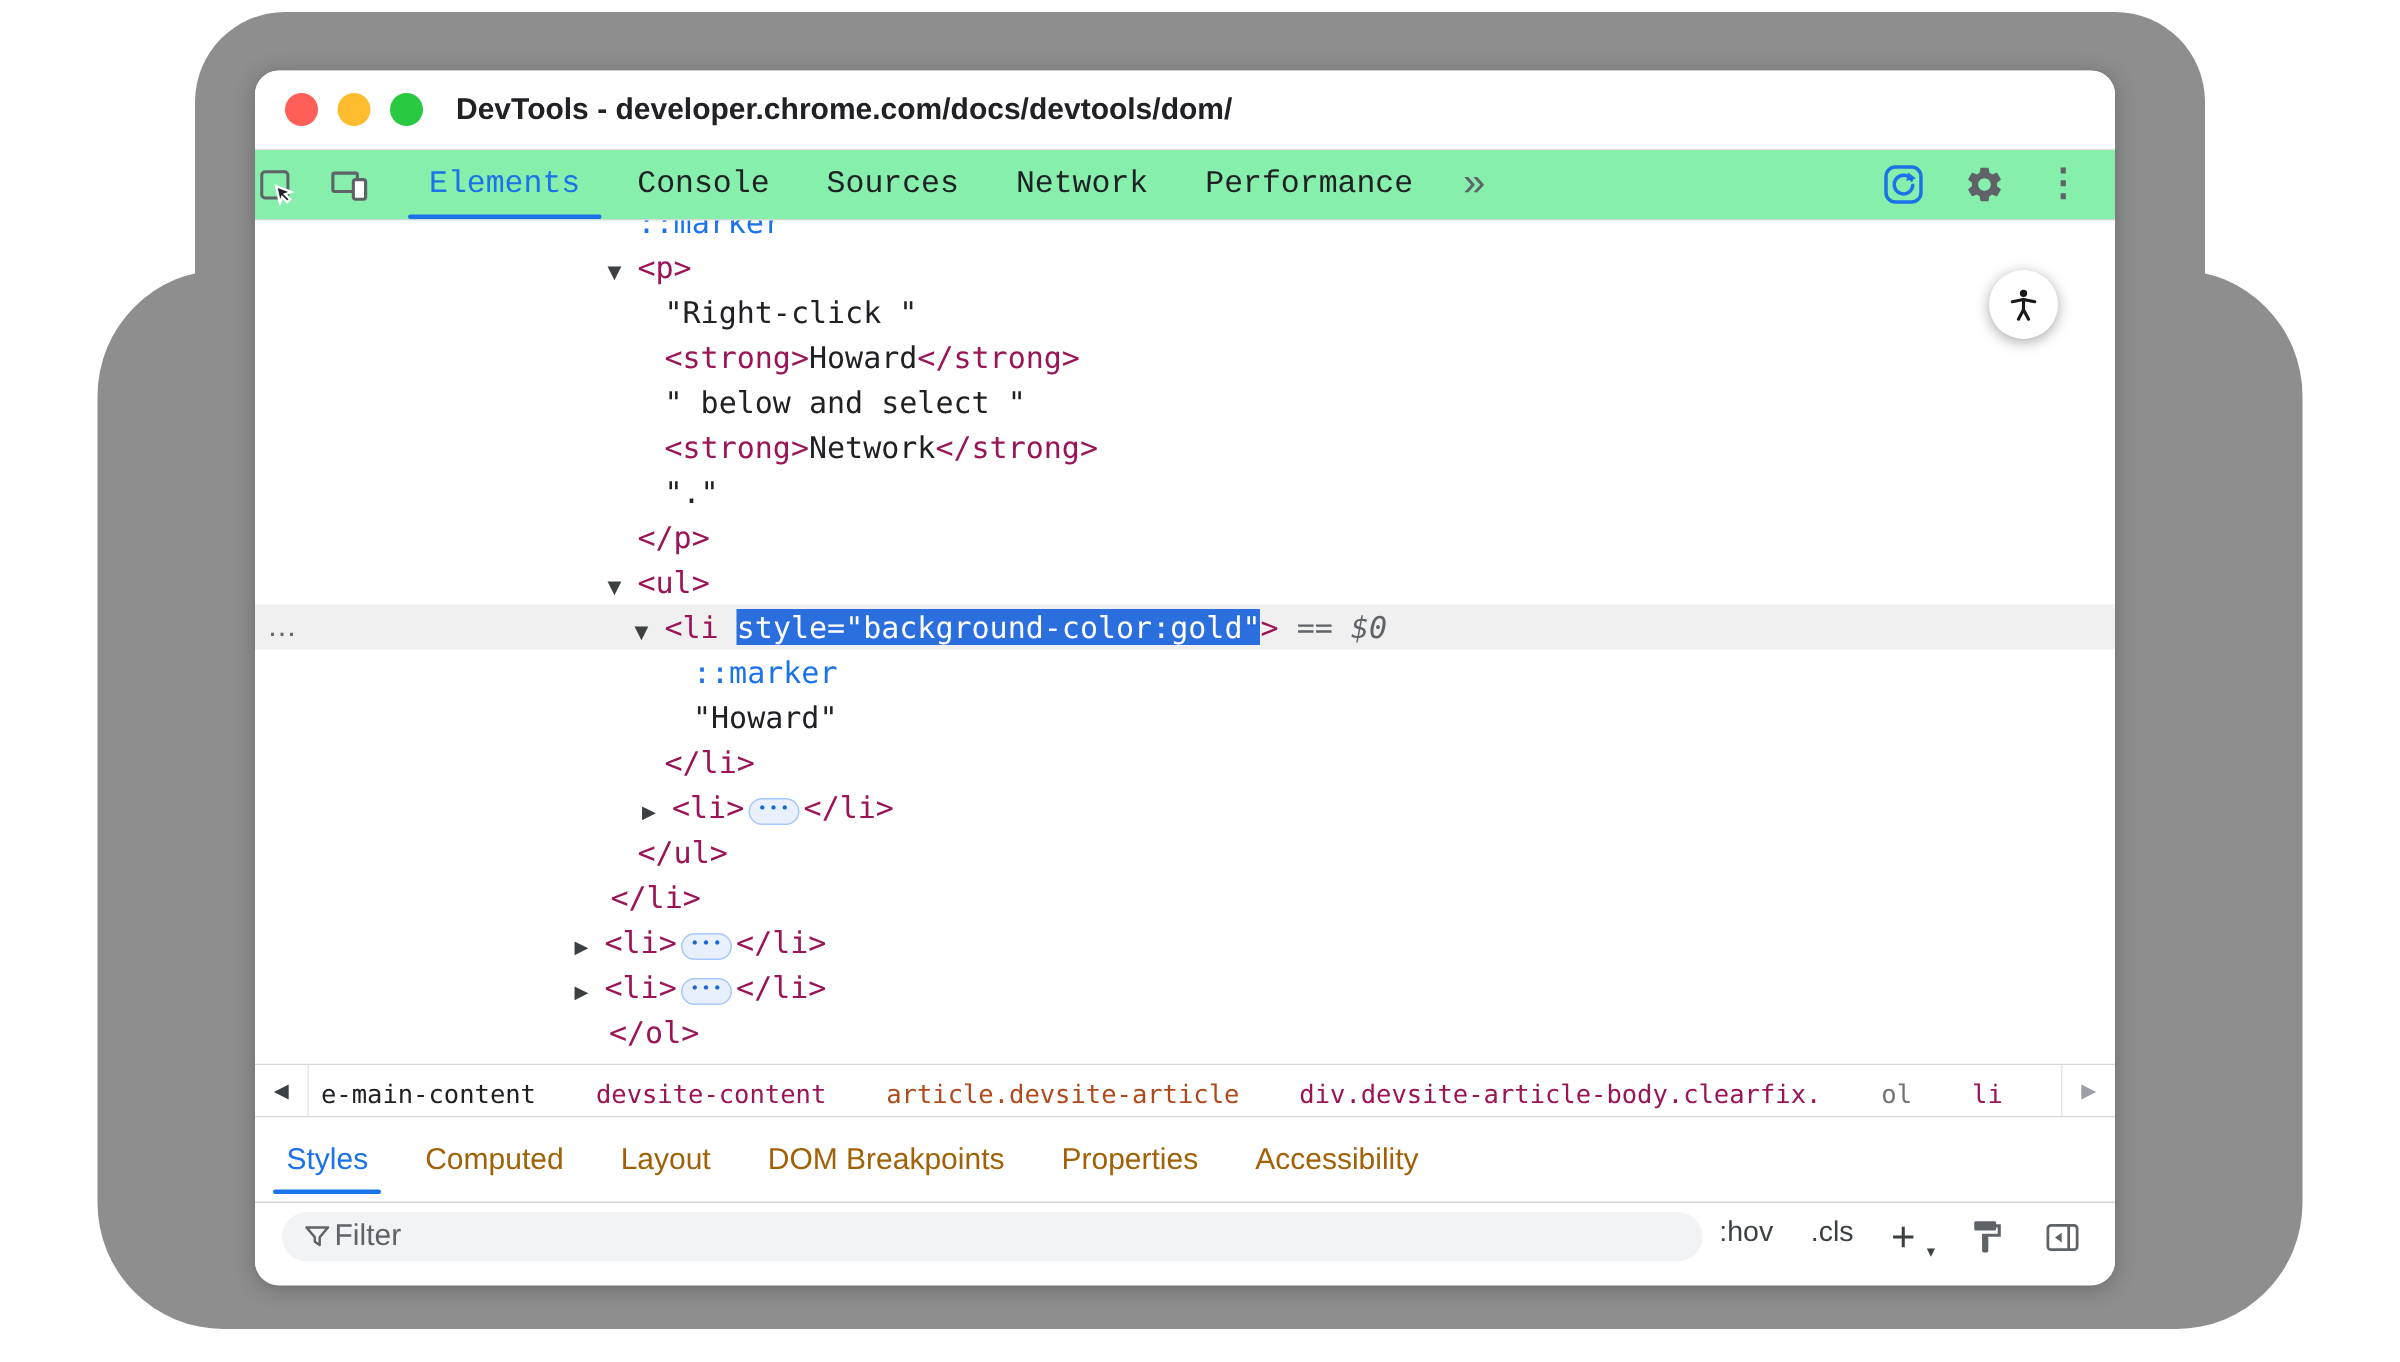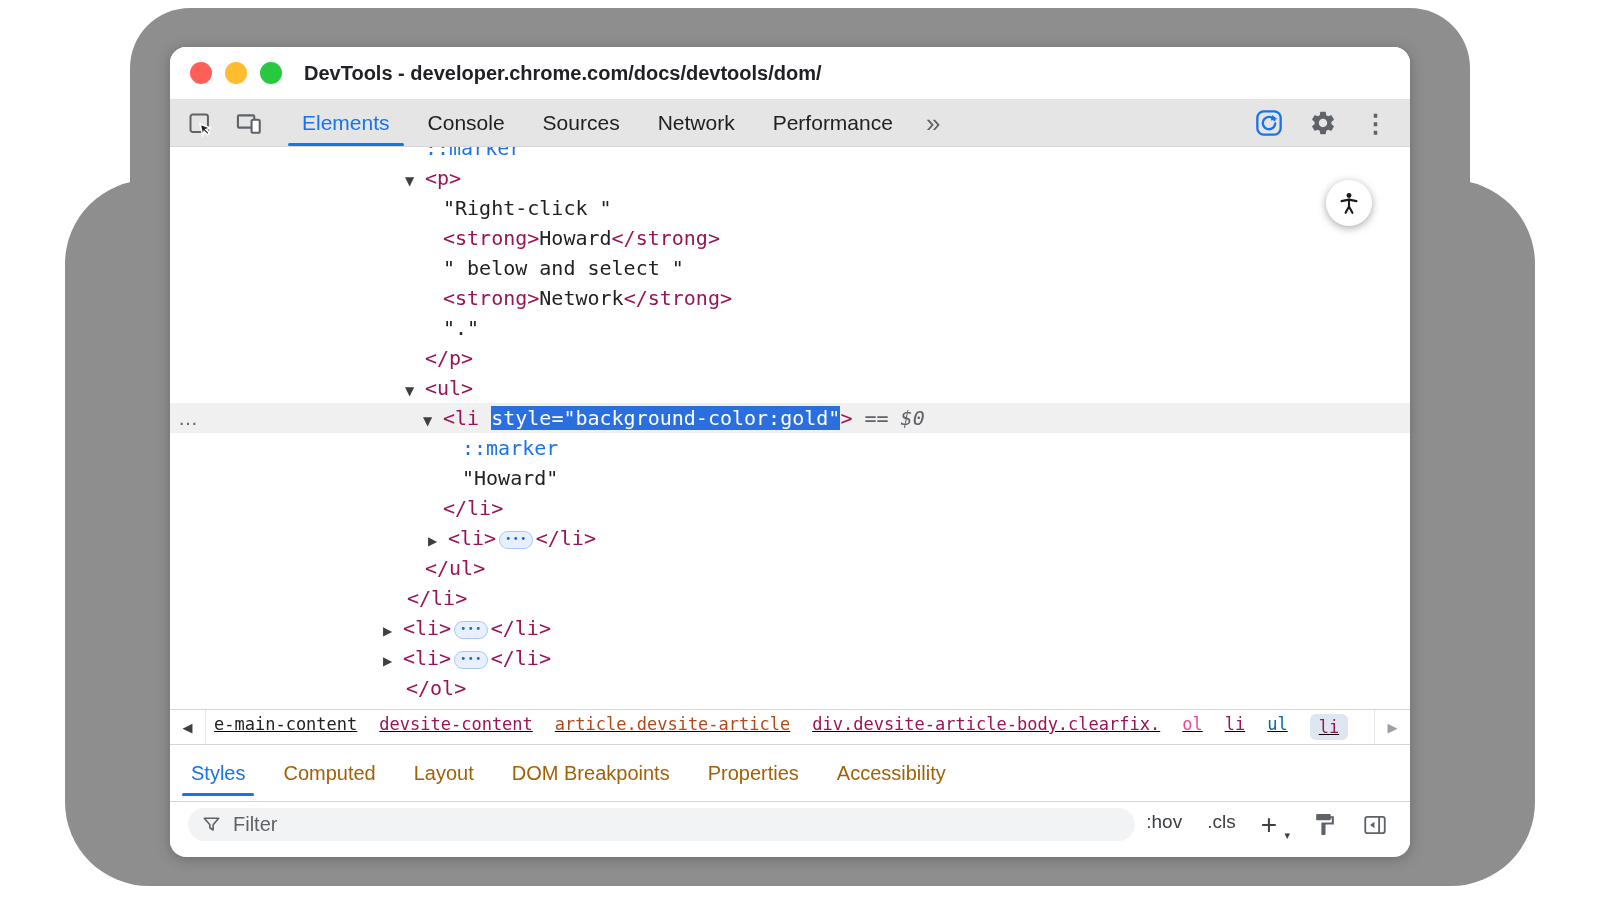--- a/index.html
+++ b/index.html
@@ -22,21 +22,21 @@
               border-bottom:1px solid #e4e4e4; background:#fff; }
   .lights { display:flex; gap:13px; }
   .light  { width:22px; height:22px; border-radius:50%; }
   .light.red    { background:#ff5f57; }
   .light.yellow { background:#febc2e; }
   .light.green  { background:#28c840; }
   .wtitle { margin-left:22px; font-size:20px; font-weight:bold; color:#202124; }
 
   
   .toolbar { height:47px; display:flex; align-items:stretch; border-bottom:1px solid #d6d6d6;
-             padding-left:16px; background:#e5e5e5; }
+             padding-left:0; background:#86efac;font-family:Liberation Mono, monospace; }
   .tool-icons { display:flex; align-items:center; gap:22px; margin-right:20px; }
   .icon-btn { display:flex; align-items:center; justify-content:center; cursor:pointer; }
   .tabs { display:flex; align-items:stretch; }
   .tab  { display:flex; align-items:center; padding:0 19px; font-size:21px; color:#202124;
           position:relative; cursor:pointer; }
   .tab.active { color:#1a73e8; }
   .tab.active::after { content:""; position:absolute; left:5px; right:5px; bottom:0;
                        height:3px; background:#1a73e8; border-radius:2px; }
   .overflow-tabs { display:flex; align-items:center; font-size:26px; color:#5f6368;
                    padding:0 14px; cursor:pointer; }
@@ -71,38 +71,38 @@
 
   
   .crumbbar { height:36px; border-top:1px solid #d6d6d6; border-bottom:1px solid #d6d6d6;
               display:flex; align-items:center; background:#fff;
               font-family:"DejaVu Sans Mono", monospace; font-size:17px; }
   .crumb-nav { width:36px; height:100%; flex:none; display:flex; align-items:center;
                justify-content:center; font-size:13px; cursor:pointer;
                font-family:"DejaVu Sans", sans-serif; }
   .crumb-nav.left  { color:#3c4043; border-right:1px solid #e6e6e6; }
   .crumb-nav.right { color:#9aa0a6; border-left:1px solid #e6e6e6; }
-  .crumbs { display:flex; align-items:flex-start; gap:22px; flex:1; overflow:hidden;
-            white-space:nowrap; padding:0 8px;text-decoration:underline; }
+  .crumbs { display:flex; align-items:flex-end; gap:40px; flex:1; overflow:hidden;
+            white-space:nowrap; padding:0 8px; }
   .crumb { flex:none; cursor:pointer; }
   .crumb.selected { background:#dee6f2; padding:3px 9px; border-radius:6px; }
 
   
   .styles-tabs { height:57px; display:flex; align-items:stretch; padding-left:2px;
                  border-bottom:1px solid #d6d6d6; background:#fff; }
   .stab { display:flex; align-items:center; padding:0 19px; font-size:20px; color:#a16207;
           position:relative; cursor:pointer; }
   .stab.active { color:#1a73e8; }
   .stab.active::after { content:""; position:absolute; left:10px; right:10px; bottom:5px;
                         height:3px; background:#1a73e8; border-radius:2px; }
 
   
   .filterbar { height:45px; display:flex; align-items:center; padding:0 22px 0 18px; background:#fff; }
   .filter-pill { width:947px; height:33px; background:#f1f3f4; border-radius:17px;
-                 display:flex; align-items:center; padding:0 12px; gap:10px; }
+                 display:flex; align-items:center; padding:0 12px; }
   .filter-input { border:none; outline:none; background:transparent; font-size:20px;
                   color:#202124; flex:1; font-family:"Liberation Sans", sans-serif; }
   .filter-input::placeholder { color:#5f6368; }
   .filter-right { margin-left:auto; display:flex; gap:25px; }
   .toggle-txt { font-size:19px; color:#3c4043; cursor:pointer; }
   .plus-wrap { position:relative; font-size:28px; color:#3c4043; line-height:1; cursor:pointer;
                padding-right:10px; }
   .plus-caret { position:absolute; right:-3px; bottom:-2px; font-size:11px; color:#3c4043; }
 </style>
 </head>
@@ -200,21 +200,21 @@
 
   <div class="crumbbar">
     <span class="crumb-nav left">
       <span>◀</span>
     </span>
     <div class="crumbs">
         <span class="crumb" style="color: rgb(32, 33, 36);">e-main-content</span>
         <span class="crumb" style="color: rgb(154, 20, 86);">devsite-content</span>
         <span class="crumb" style="color: rgb(176, 73, 28);">article.devsite-article</span>
         <span class="crumb" style="color: rgb(154, 20, 86);">div.devsite-article-body.clearfix.</span>
-        <span class="crumb" style="color: #ec4899;">ol</span>
+        <span class="crumb" style="color: #737373;">ol</span>
         <span class="crumb" style="color: rgb(154, 20, 86);">li</span>
         <span class="crumb" style="color: #0369a1;">ul</span>
         <span class="crumb selected" style="color: rgb(154, 20, 86);">li</span>
       </div>
     <span class="crumb-nav right">
       <span>▶</span>
     </span>
   </div>
 
   <div class="styles-tabs">

